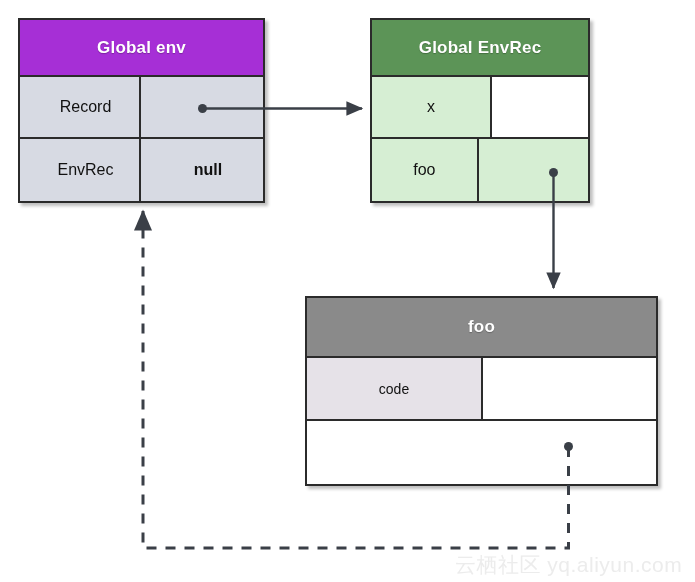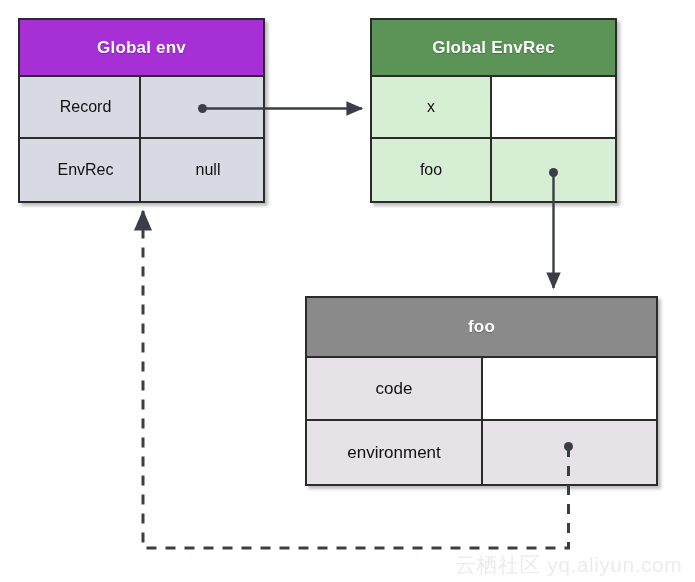--- a/index.html
+++ b/index.html
@@ -51,46 +51,46 @@
     align-items: center;
     justify-content: center;
     font-size: 16px;
     color: #111111;
     position: relative;
   }
   .cell.left {
     border-right: 2px solid #2b2b2b;
   }
   .cell.bold {
-    font-weight: normal;
+    font-weight: bold;
   }
 
   
   #global-env {
     left: 18px; top: 18px; width: 247px; height: 185px;
   }
   #global-env .node-title { background: #a62fd6; }
   #global-env .cell { background: #d7dae3; padding-left: 12px; }
   #global-env .cell.left { width: 121px; }
   #global-env .cell.right { width: 122px; }
 
   #global-envrec {
-    left: 370px; top: 18px; width: 247px; height: 185px;
+    left: 370px; top: 18px; width: 220px; height: 185px;
   }
   #global-envrec .node-title { background: #5c9457; }
   #global-envrec .cell { background: #d6eed3; }
   #global-envrec .cell.left { width: 120px; }
   #global-envrec .cell.right { width: 123px; }
 
   #foo-node {
     left: 305px; top: 296px; width: 353px; height: 190px;
   }
   #foo-node .node-title { background: #8a8a8a; height: 60px; }
   #foo-node .node-row { height: 63px; }
-  #foo-node .cell { background: #e6e2e8; font-size: 17px; }
+  #foo-node .cell { background: #e6e2e8; font-size: 14px; }
   #foo-node .cell.left { width: 176px; }
   #foo-node .cell.right { width: 173px; }
 
   
   .dot {
     position: absolute;
     width: 9px;
     height: 9px;
     border-radius: 50%;
     background: #3a3f47;
@@ -148,24 +148,20 @@
     </div>
   </div>
 
   <div class="node" id="foo-node">
     <div class="node-title">foo</div>
 
     <div class="node-row has-divider">
       <div class="cell left">code</div>
     </div>
 
-    <div class="node-row">
-      <div class="cell left">environment</div>
-      <div class="cell right"></div>
-    </div>
   </div>
 
   <div class="dot" style="left:198px; top:104px;"></div>
   <div class="dot" style="left:549px; top:168px;"></div>
   <div class="dot" style="left:564px; top:442px;"></div>
 
   <svg id="wires" viewBox="0 0 695 582">
     <defs>
       <marker id="arrowhead" markerWidth="8" markerHeight="8" refX="6.5" refY="3" orient="auto" markerUnits="strokeWidth">
         <path d="M0,0 L7,3 L0,6 z" fill="#3a3f47"></path>

